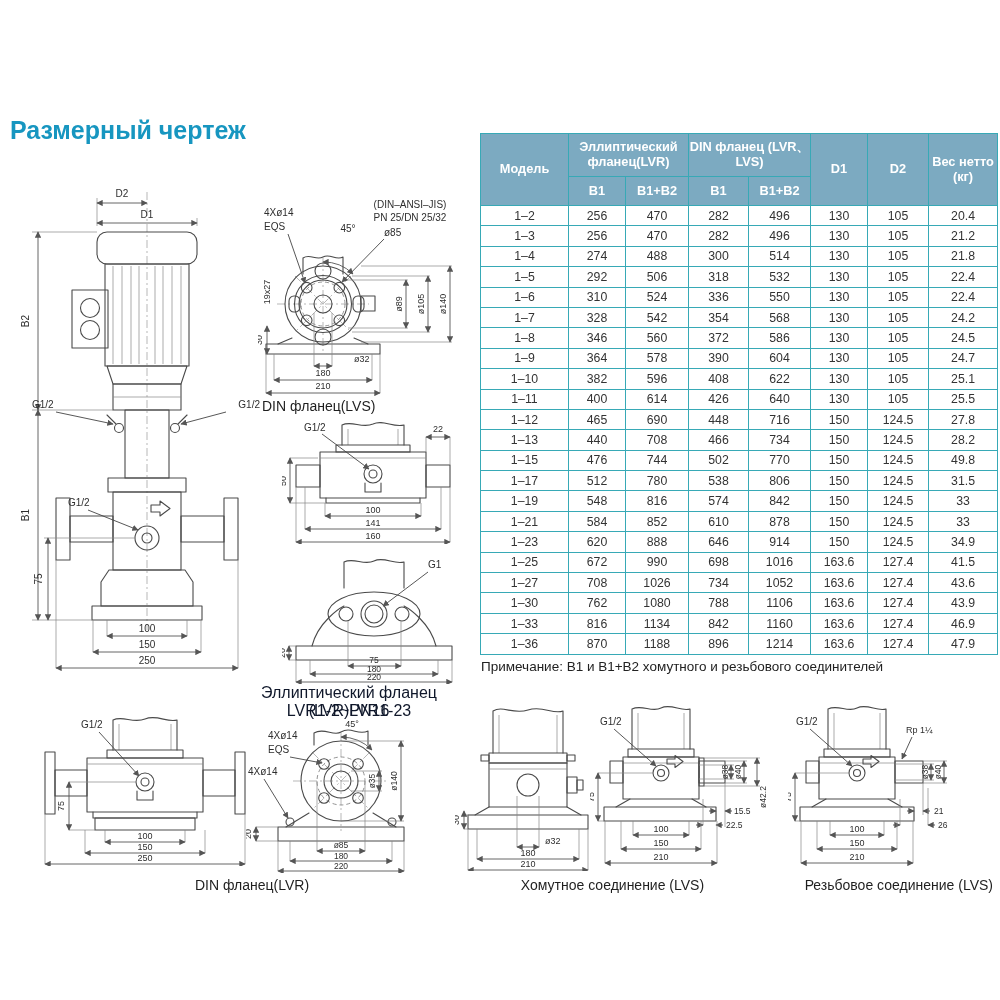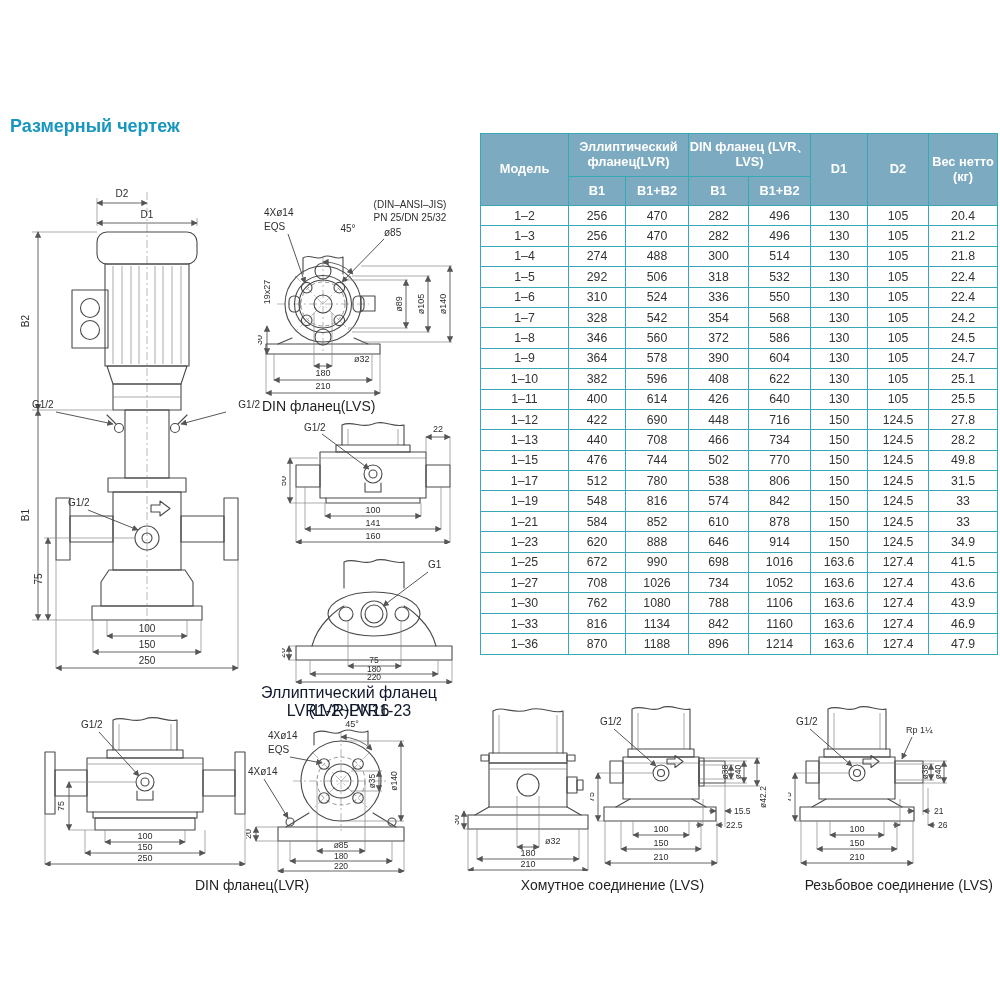--- a/index.html
+++ b/index.html
@@ -1,19 +1,19 @@
 <!DOCTYPE html>
 <html><head>
 <meta charset="utf-8">
 <style>
   html,body{margin:0;padding:0;background:#fff;}
   #page{position:relative;width:1000px;height:1000px;background:#fff;overflow:hidden;
         font-family:"Liberation Sans",sans-serif;}
   .abs{position:absolute;}
-  #title{left:10px;top:116px;font-size:18px;font-weight:bold;color:#1796c0;}
+  #title{left:10px;top:116px;font-size:25px;font-weight:bold;color:#1796c0;}
   
   #spec-table{left:480px;top:133px;width:517px;border-collapse:collapse;table-layout:fixed;}
   #spec-table th,#spec-table td{border:1px solid #37a9b6;text-align:center;padding:0;}
   #spec-table th{background:#7caac1;color:#fff;font-size:12.8px;font-weight:bold;line-height:1.15;}
   #spec-table thead tr:first-child th{height:42px;}
   #spec-table thead tr:last-child th{height:28px;}
   #spec-table td{font-size:12.3px;color:#333;height:19.4px;background:#fff;}
   #note{left:481px;top:658px;width:515px;font-size:13.5px;color:#222;line-height:1.28;}
   
   .cap{font-size:14px;color:#1f1f1f;}
@@ -505,21 +505,21 @@
           <td>400</td>
           <td>614</td>
           <td>426</td>
           <td>640</td>
           <td>130</td>
           <td>105</td>
           <td>25.5</td>
         </tr>
         <tr>
           <td>1–12</td>
-          <td>422</td>
+          <td>465</td>
           <td>690</td>
           <td>448</td>
           <td>716</td>
           <td>150</td>
           <td>124.5</td>
           <td>27.8</td>
         </tr>
         <tr>
           <td>1–13</td>
           <td>440</td>
@@ -627,15 +627,16 @@
           <td>896</td>
           <td>1214</td>
           <td>163.6</td>
           <td>127.4</td>
           <td>47.9</td>
         </tr>
       </tbody>
 </table>
 
 <div id="note" class="abs">
+  <div>Примечание: B1 и B1+B2 хомутного и резьбового соединителей</div>
 </div>
 
 </div>
 
 </body></html>

